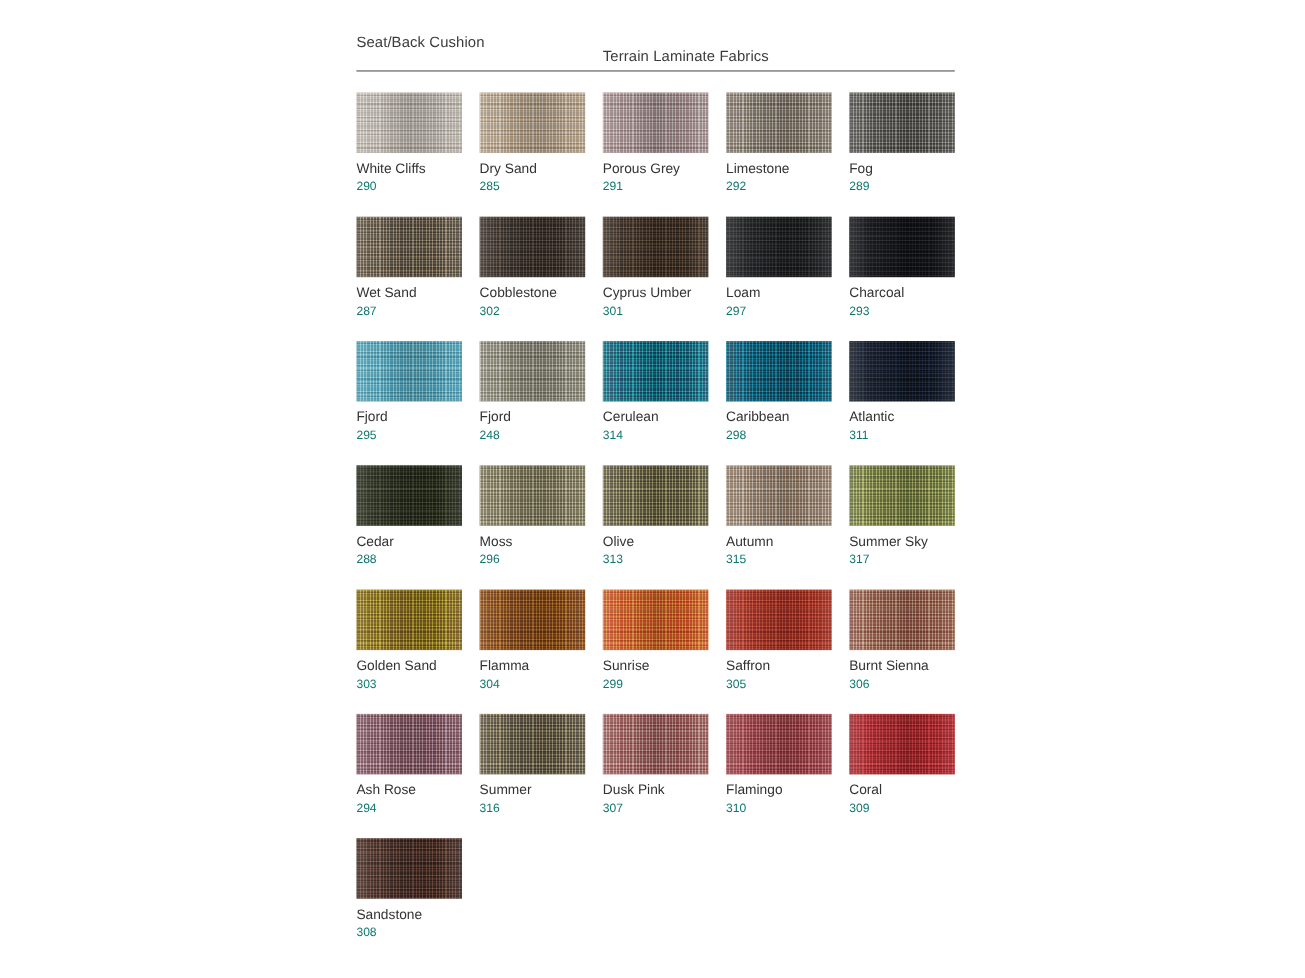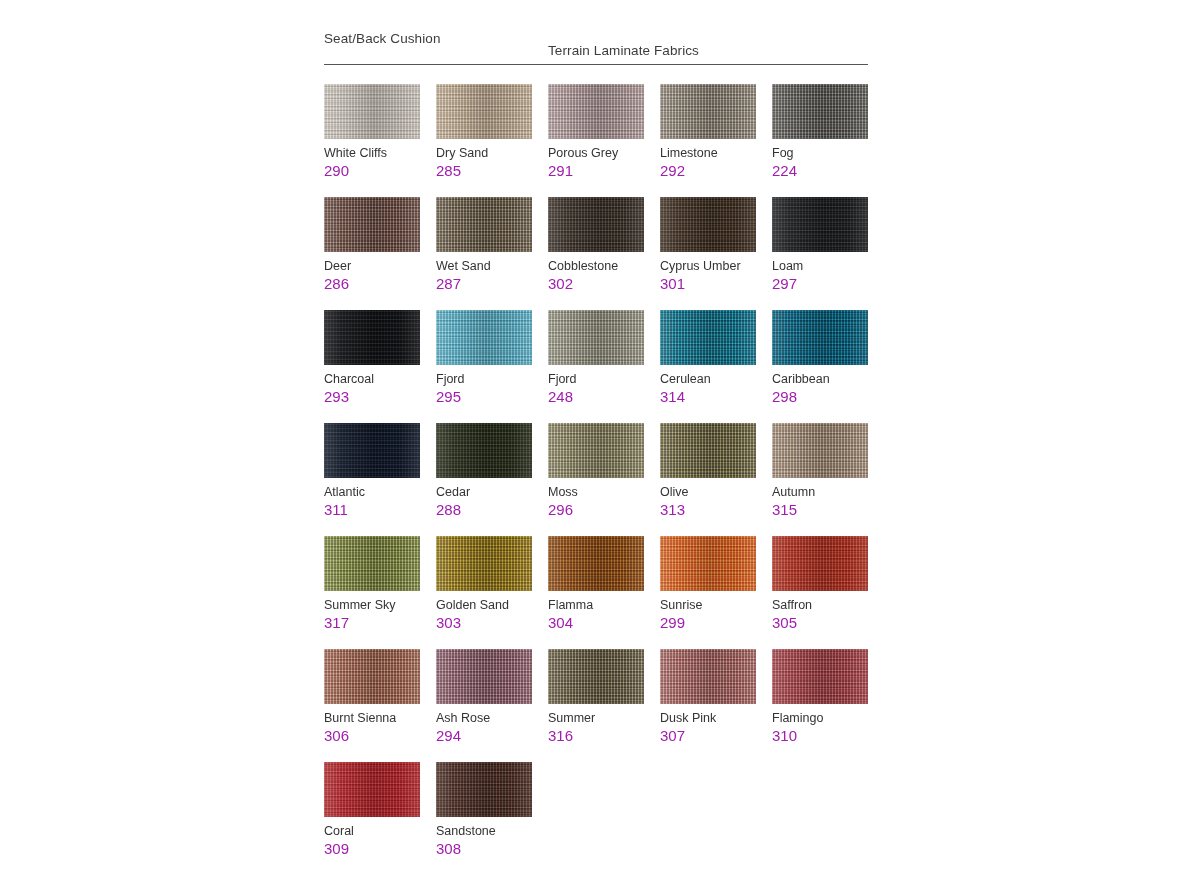--- a/index.html
+++ b/index.html
@@ -119,23 +119,23 @@
     top: 61px;
     width: 104px;
   }
   .swatch-name {
     font-size: 12.5px;
     line-height: 17px;
     color: #333333;
     white-space: nowrap;
   }
   .swatch-code {
-    font-size: 15px;
+    font-size: 11px;
     line-height: 17px;
-    color: #a21caf;
+    color: #0f766e;
   }
 </style>
 </head>
 <body>
 
 <div class="page">
   <div class="sheet">
 
     <div class="header-row">
       <div class="header-cell col-a">Seat/Back Cushion</div>
@@ -190,32 +190,21 @@
           </div>
         </div>
         <div class="swatch-cell">
           <div class="swatch-chip" style="background-color: rgb(110, 109, 104);">
             <div class="weave"></div>
             <div class="weave2"></div>
             <div class="shade"></div>
           </div>
           <div class="swatch-label">
             <div class="swatch-name">Fog</div>
-            <div class="swatch-code">224</div>
-          </div>
-        </div>
-        <div class="swatch-cell">
-          <div class="swatch-chip" style="background-color: rgb(125, 95, 85);">
-            <div class="weave"></div>
-            <div class="weave2"></div>
-            <div class="shade"></div>
-          </div>
-          <div class="swatch-label">
-            <div class="swatch-name">Deer</div>
-            <div class="swatch-code">286</div>
+            <div class="swatch-code">289</div>
           </div>
         </div>
         <div class="swatch-cell">
           <div class="swatch-chip" style="background-color: rgb(125, 112, 92);">
             <div class="weave"></div>
             <div class="weave2"></div>
             <div class="shade"></div>
           </div>
           <div class="swatch-label">
             <div class="swatch-name">Wet Sand</div>

